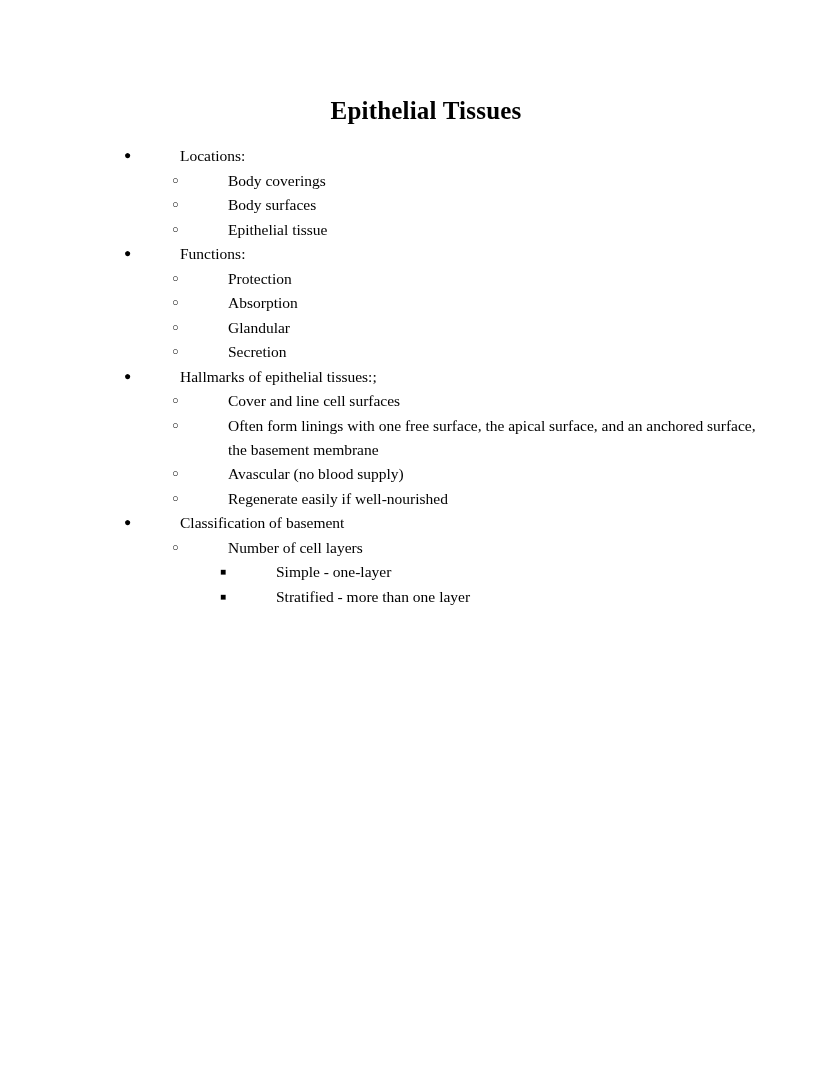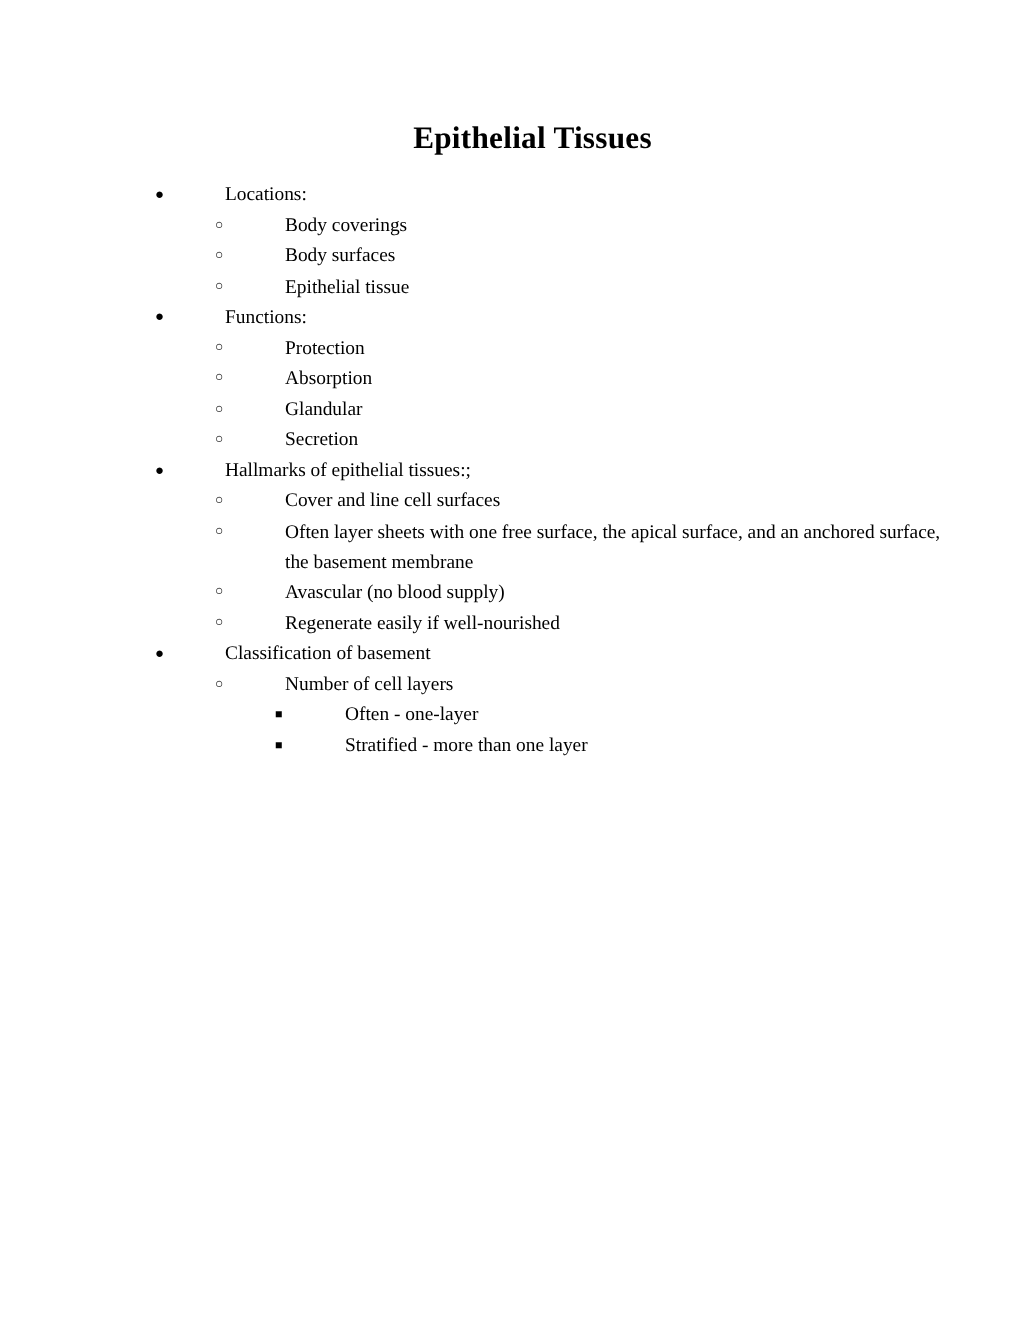--- a/index.html
+++ b/index.html
@@ -136,21 +136,21 @@
       <span class="bullet disc">●</span>
       <span class="item-text">Hallmarks of epithelial tissues:;</span>
     </li>
     <ul class="lvl2">
       <li class="item">
         <span class="bullet circle">○</span>
         <span class="item-text">Cover and line cell surfaces</span>
       </li>
       <li class="item">
         <span class="bullet circle">○</span>
-        <span class="item-text wrap-text">Often layer sheets with one free surface, the apical surface, and an anchored surface, the basement membrane</span>
+        <span class="item-text wrap-text">Often form linings with one free surface, the apical surface, and an anchored surface, the basement membrane</span>
       </li>
       <li class="item">
         <span class="bullet circle">○</span>
         <span class="item-text">Avascular (no blood supply)</span>
       </li>
       <li class="item">
         <span class="bullet circle">○</span>
         <span class="item-text">Regenerate easily if well-nourished</span>
       </li>
     </ul>
@@ -160,21 +160,21 @@
       <span class="item-text">Classification of basement</span>
     </li>
     <ul class="lvl2">
       <li class="item">
         <span class="bullet circle">○</span>
         <span class="item-text">Number of cell layers</span>
       </li>
       <ul class="lvl3">
         <li class="item">
           <span class="bullet square">■</span>
-          <span class="item-text">Often - one-layer</span>
+          <span class="item-text">Simple - one-layer</span>
         </li>
         <li class="item">
           <span class="bullet square">■</span>
           <span class="item-text">Stratified - more than one layer</span>
         </li>
       </ul>
     </ul>
 
   </ul>
 

